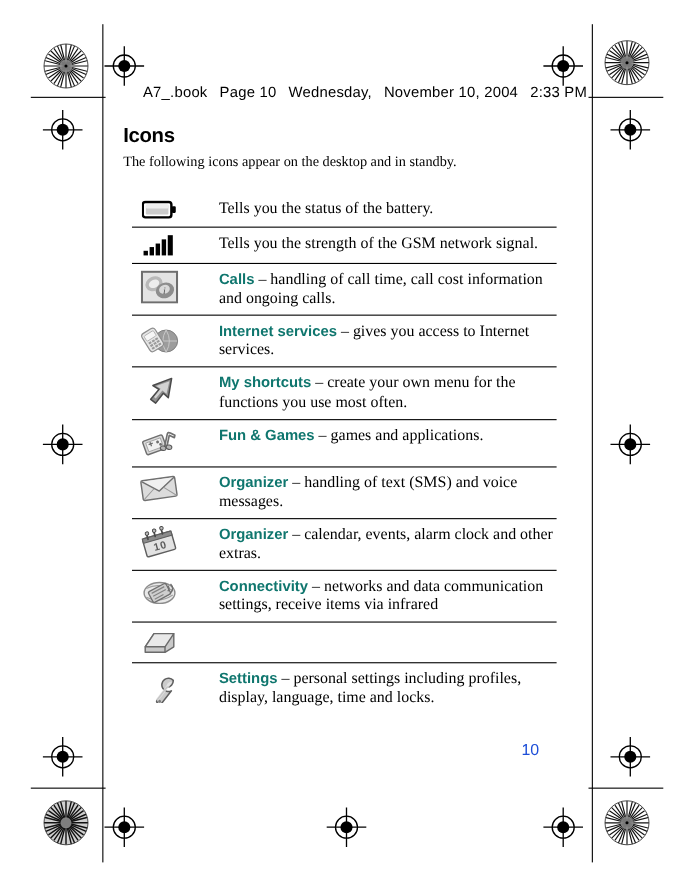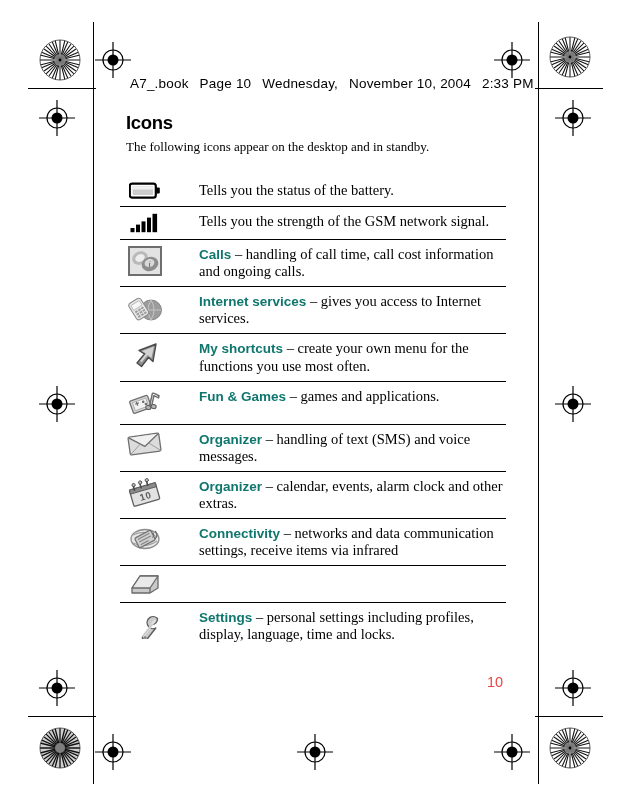--- a/index.html
+++ b/index.html
@@ -56,21 +56,21 @@
     letter-spacing: 0.2px;
     white-space: nowrap;
     z-index: 3;
     margin-top: 12px;
   }
   .doc-header .seg { margin-right: 7px; }
 
   
   .page-body {
     position: absolute;
-    left: 126px;
+    left: 112px;
     top: 112px;
     width: 392px;
   }
   .page-title {
     font-family: "Liberation Sans", sans-serif;
     font-weight: bold;
     font-size: 18.5px;
     letter-spacing: -0.3px;
     margin: 0 0 5px 0;
     color: #000;
@@ -120,25 +120,25 @@
     font-size: 13.5px;
     color: #0f766e;
   }
 
   
   .ico { display: block; }
 
   
   .page-number {
     position: absolute;
-    left: 487px;
+    left: 474px;
     top: 674px;
     font-family: "Liberation Sans", sans-serif;
     font-size: 14.5px;
-    color: #ef4444;
+    color: #1d4ed8;
   }
 </style>
 </head>
 <body>
 
 <div class="trim-v" style="left:93px; top:22px; height:762px;"></div>
 <div class="trim-v" style="left:538px; top:22px; height:762px;"></div>
 <div class="trim-h" style="left:28px; top:88px; width:68px;"></div>
 <div class="trim-h" style="left:535px; top:88px; width:68px;"></div>
 <div class="trim-h" style="left:28px; top:716px; width:68px;"></div>

